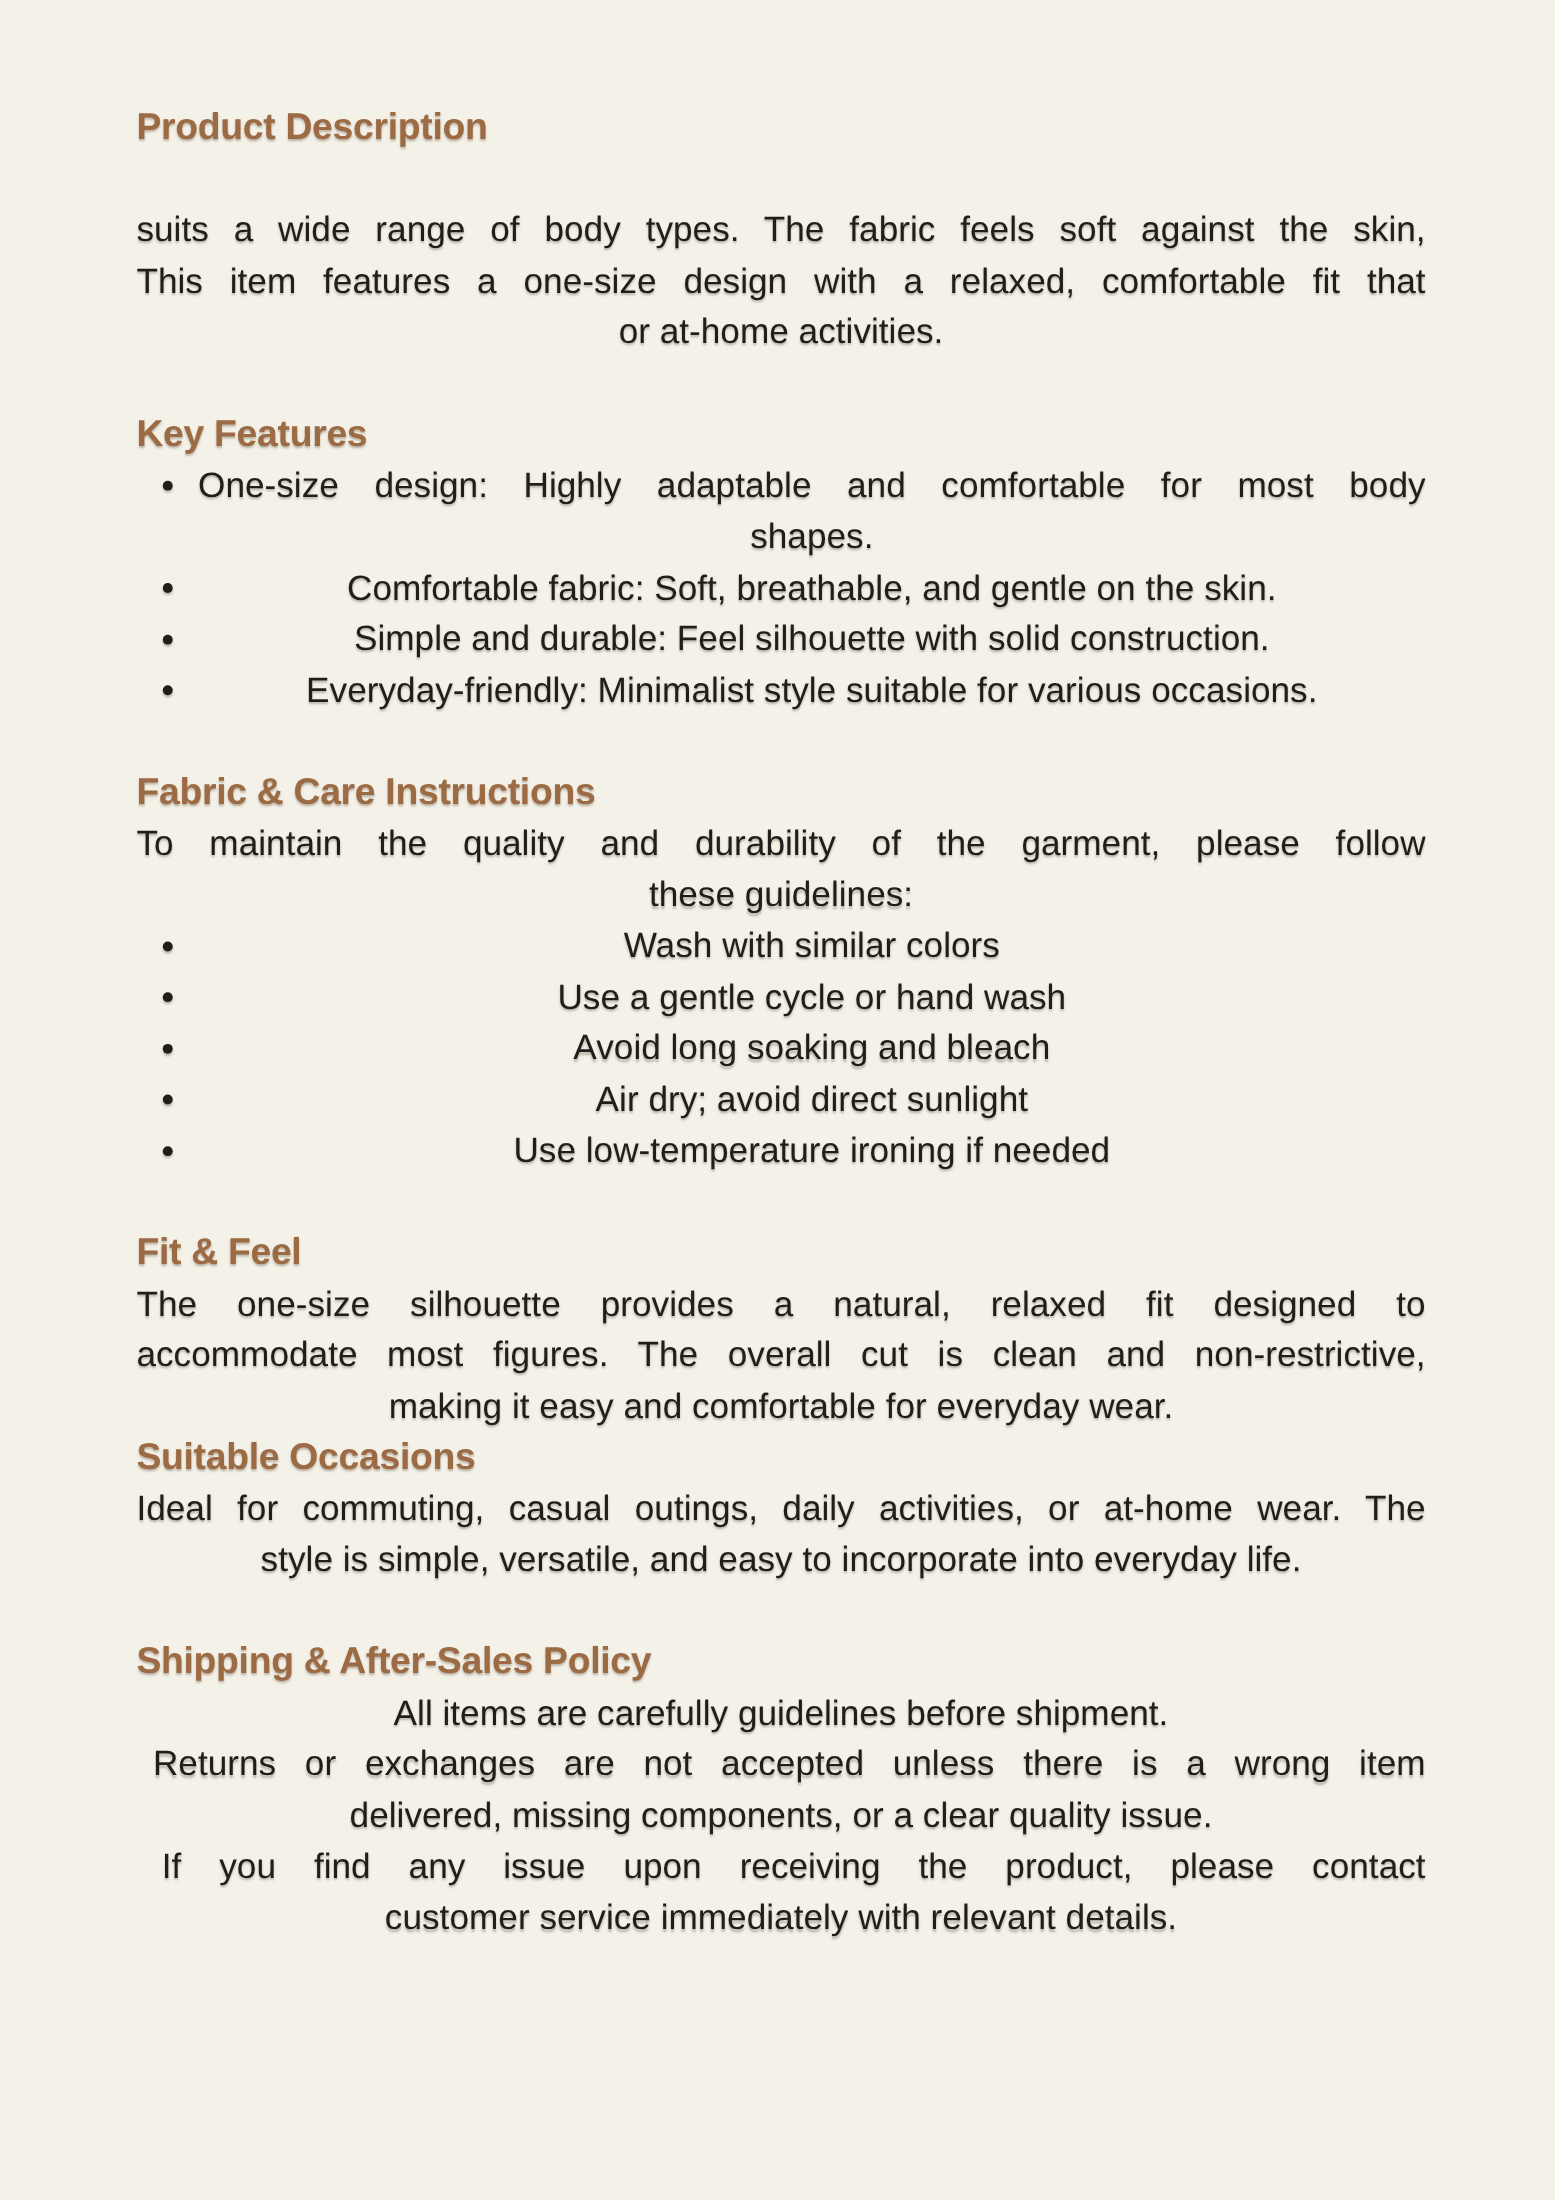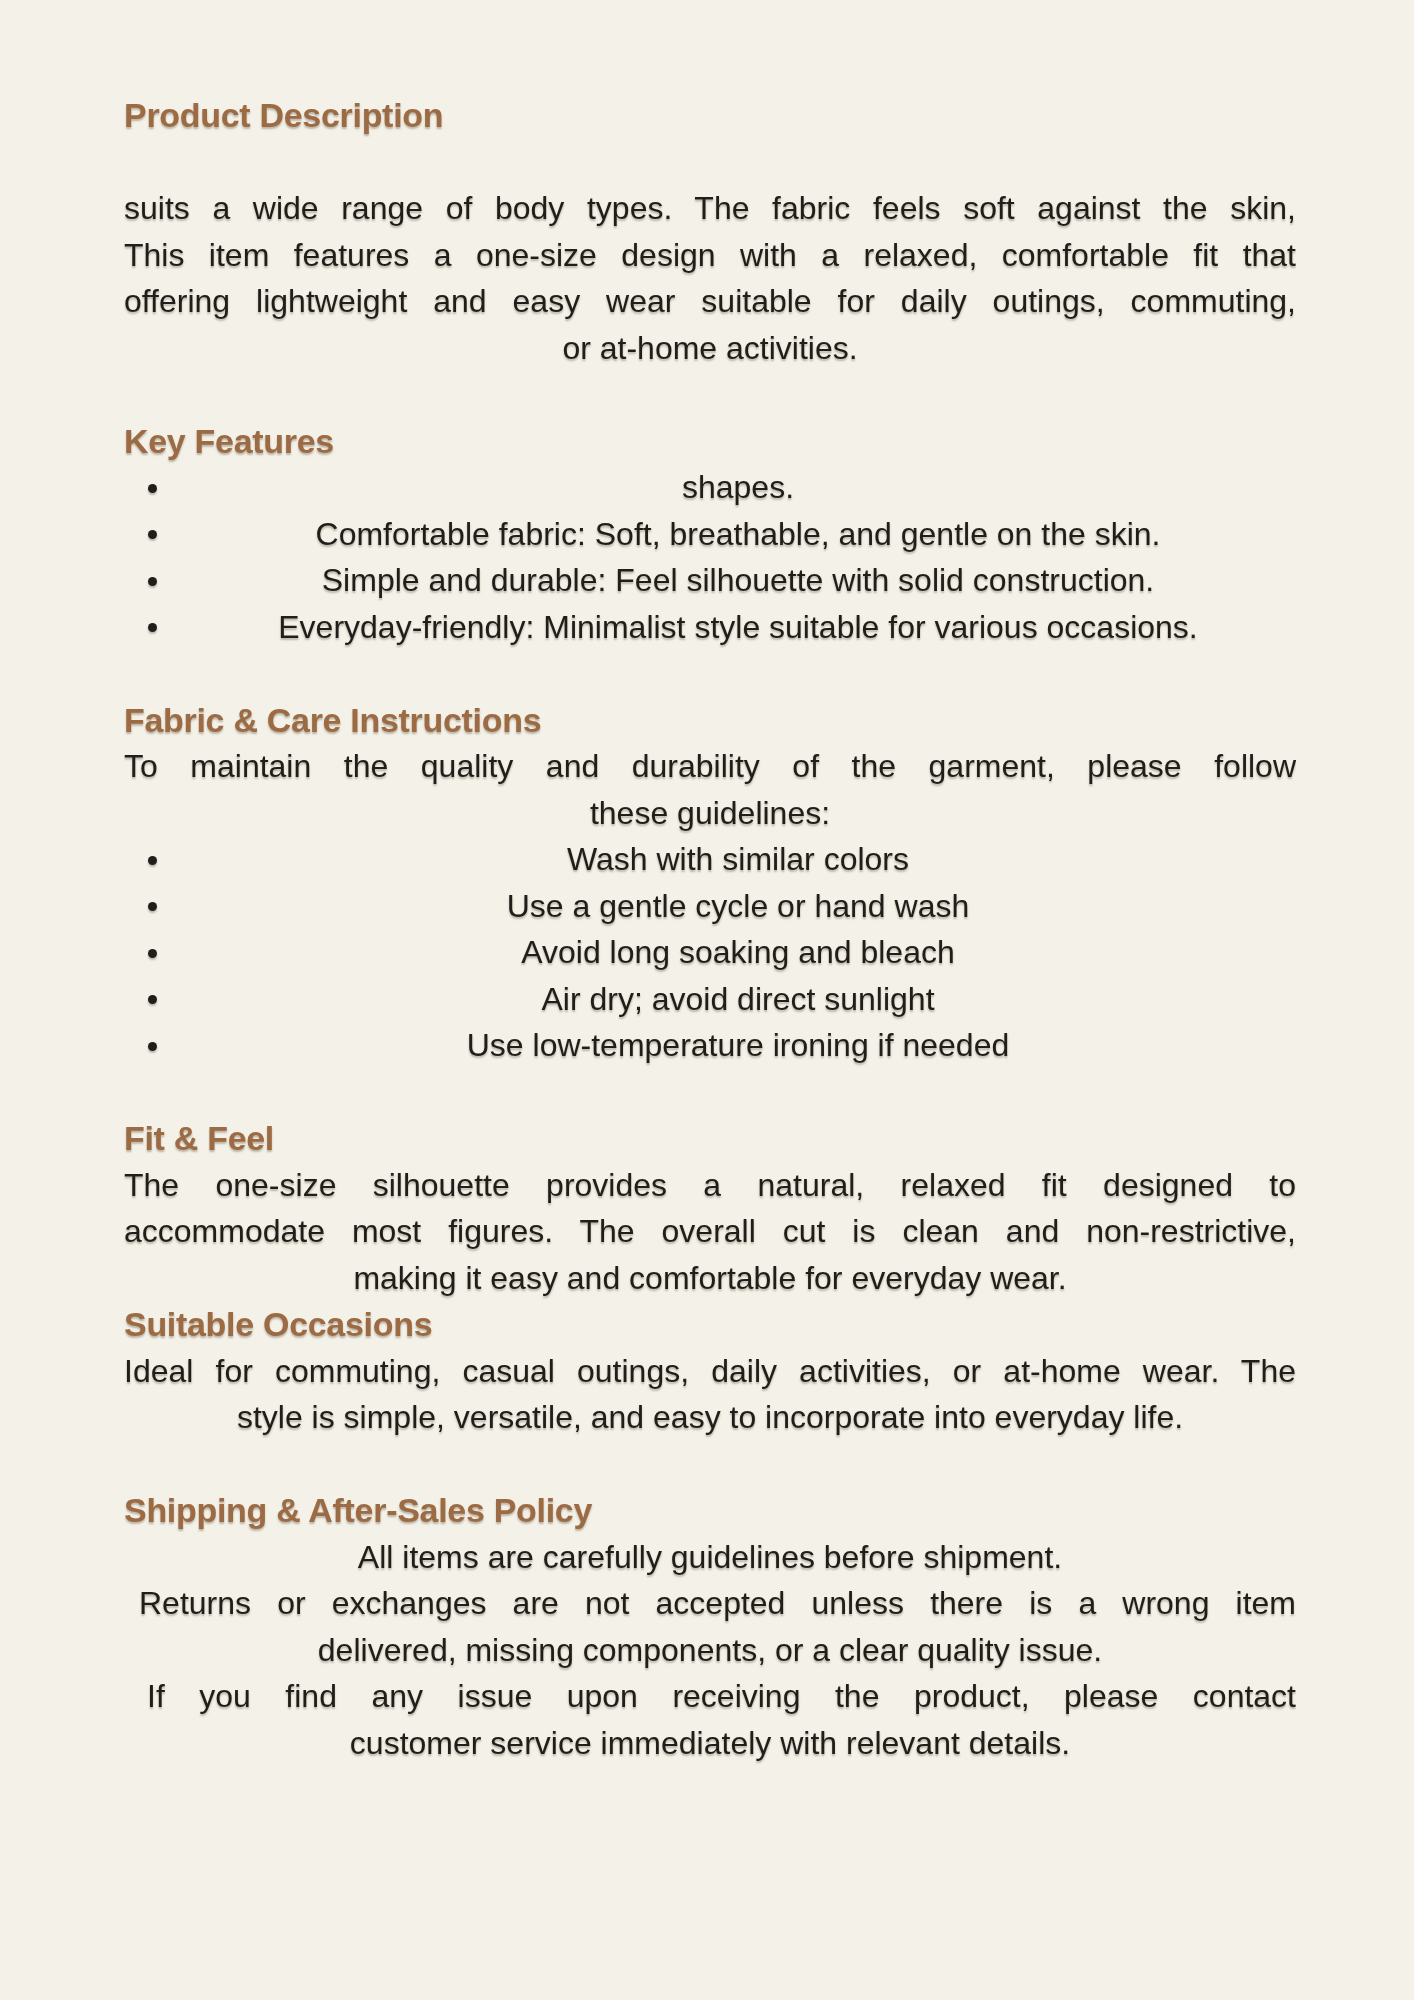--- a/index.html
+++ b/index.html
@@ -52,28 +52,28 @@
 <body>
 
 <div class="page">
   <div class="content">
 
     <div class="hline">Product Description</div>
 
     <div class="sec">
       <div class="line jl">suits a wide range of body types. The fabric feels soft against the skin,</div>
       <div class="line jl">This item features a one-size design with a relaxed, comfortable fit that</div>
-      <div class="line jl">offering lightweight and easy wear suitable for daily outings, commuting,</div>
       <div class="line ll">or at-home activities.</div>
     </div>
 
     <div class="sec">
       <div class="hline">Key Features</div>
       <div class="bullet">
         <span class="dot"></span>
+        <div class="line jl">One-size design: Highly adaptable and comfortable for most body</div>
         <div class="line ll">shapes.</div>
       </div>
       <div class="bullet">
         <span class="dot"></span>
         <div class="line ll">Comfortable fabric: Soft, breathable, and gentle on the skin.</div>
       </div>
       <div class="bullet">
         <span class="dot"></span>
         <div class="line ll">Simple and durable: Feel silhouette with solid construction.</div>
       </div>

